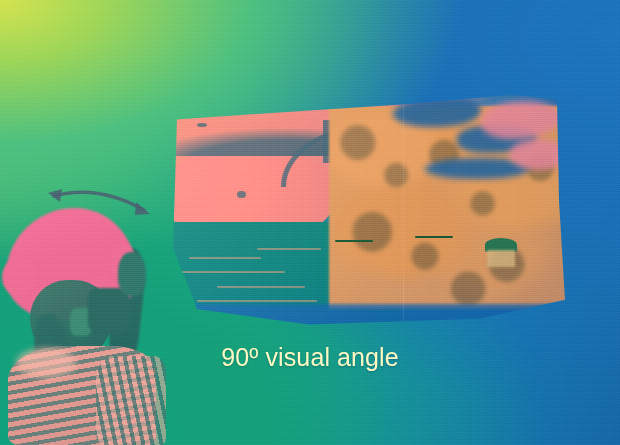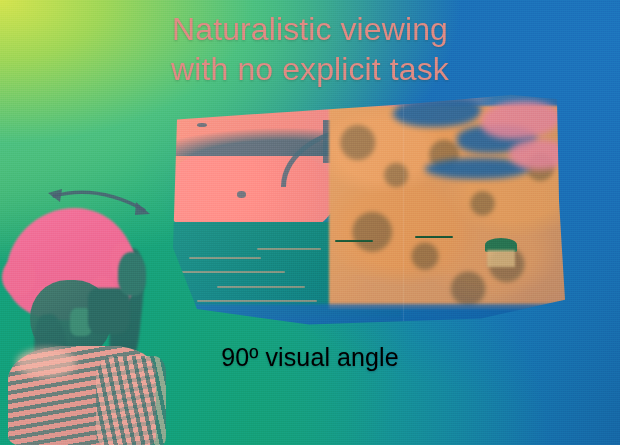--- a/index.html
+++ b/index.html
@@ -232,21 +232,21 @@
     text-align:center;
     color:#e08a83;
     font-size:32px;line-height:1.24;
     letter-spacing:.1px;
     text-shadow:0 1px 2px rgba(40,60,40,.25);
   }
   .title .l2{display:block;}
   .caption{
     position:absolute;left:0;right:0;top:341px;
     text-align:center;
-    color:#000000;
+    color:#fef9c3;
     font-size:25px;line-height:1.3;
     letter-spacing:.1px;
     text-shadow:0 1px 2px rgba(10,40,70,.3);
   }
   .caption .l2{display:block;}
 </style>
 </head>
 <body>
 
 <div id="slide">
@@ -314,23 +314,19 @@
     <div class="stripes2"></div>
     <div class="shoulder-hl"></div>
   </div>
 
   <svg class="arrow-svg" viewBox="0 0 118 54">
     <path d="M14 14 Q58 2 104 28" fill="none" stroke="#4b5f72" stroke-width="3.4" stroke-linecap="round" opacity="0.85"></path>
     <path d="M8 11 L22 7 L20 20 Z" fill="#4b5f72" opacity="0.85"></path>
     <path d="M110 32 L96 20 L95 33 Z" fill="#4b5f72" opacity="0.85"></path>
   </svg>
 
-  <div class="title">
-    <span>Naturalistic viewing</span>
-    <span class="l2">with no explicit task</span>
-  </div>
 
   <div class="caption">
     <span>90º visual angle</span>
   </div>
 
   <div class="grain"></div>
 </div>
 
 </body></html>

